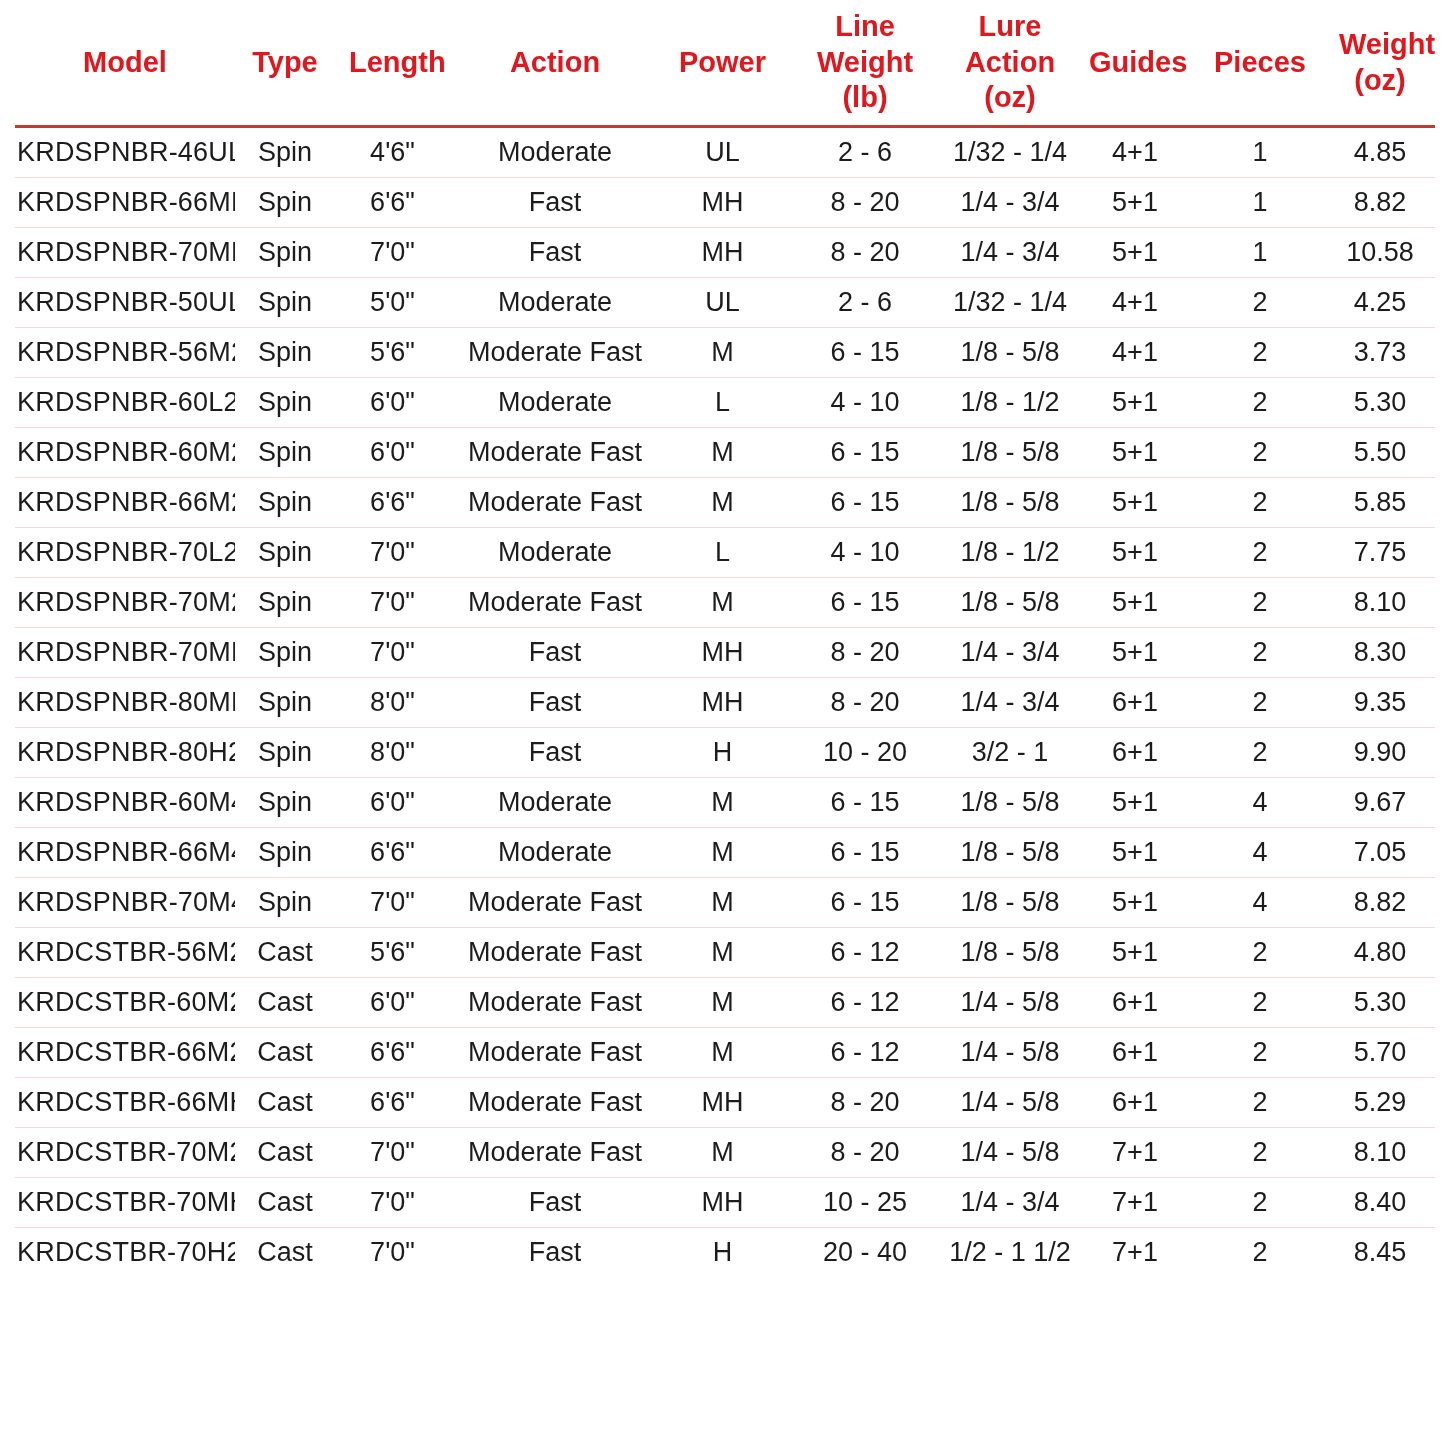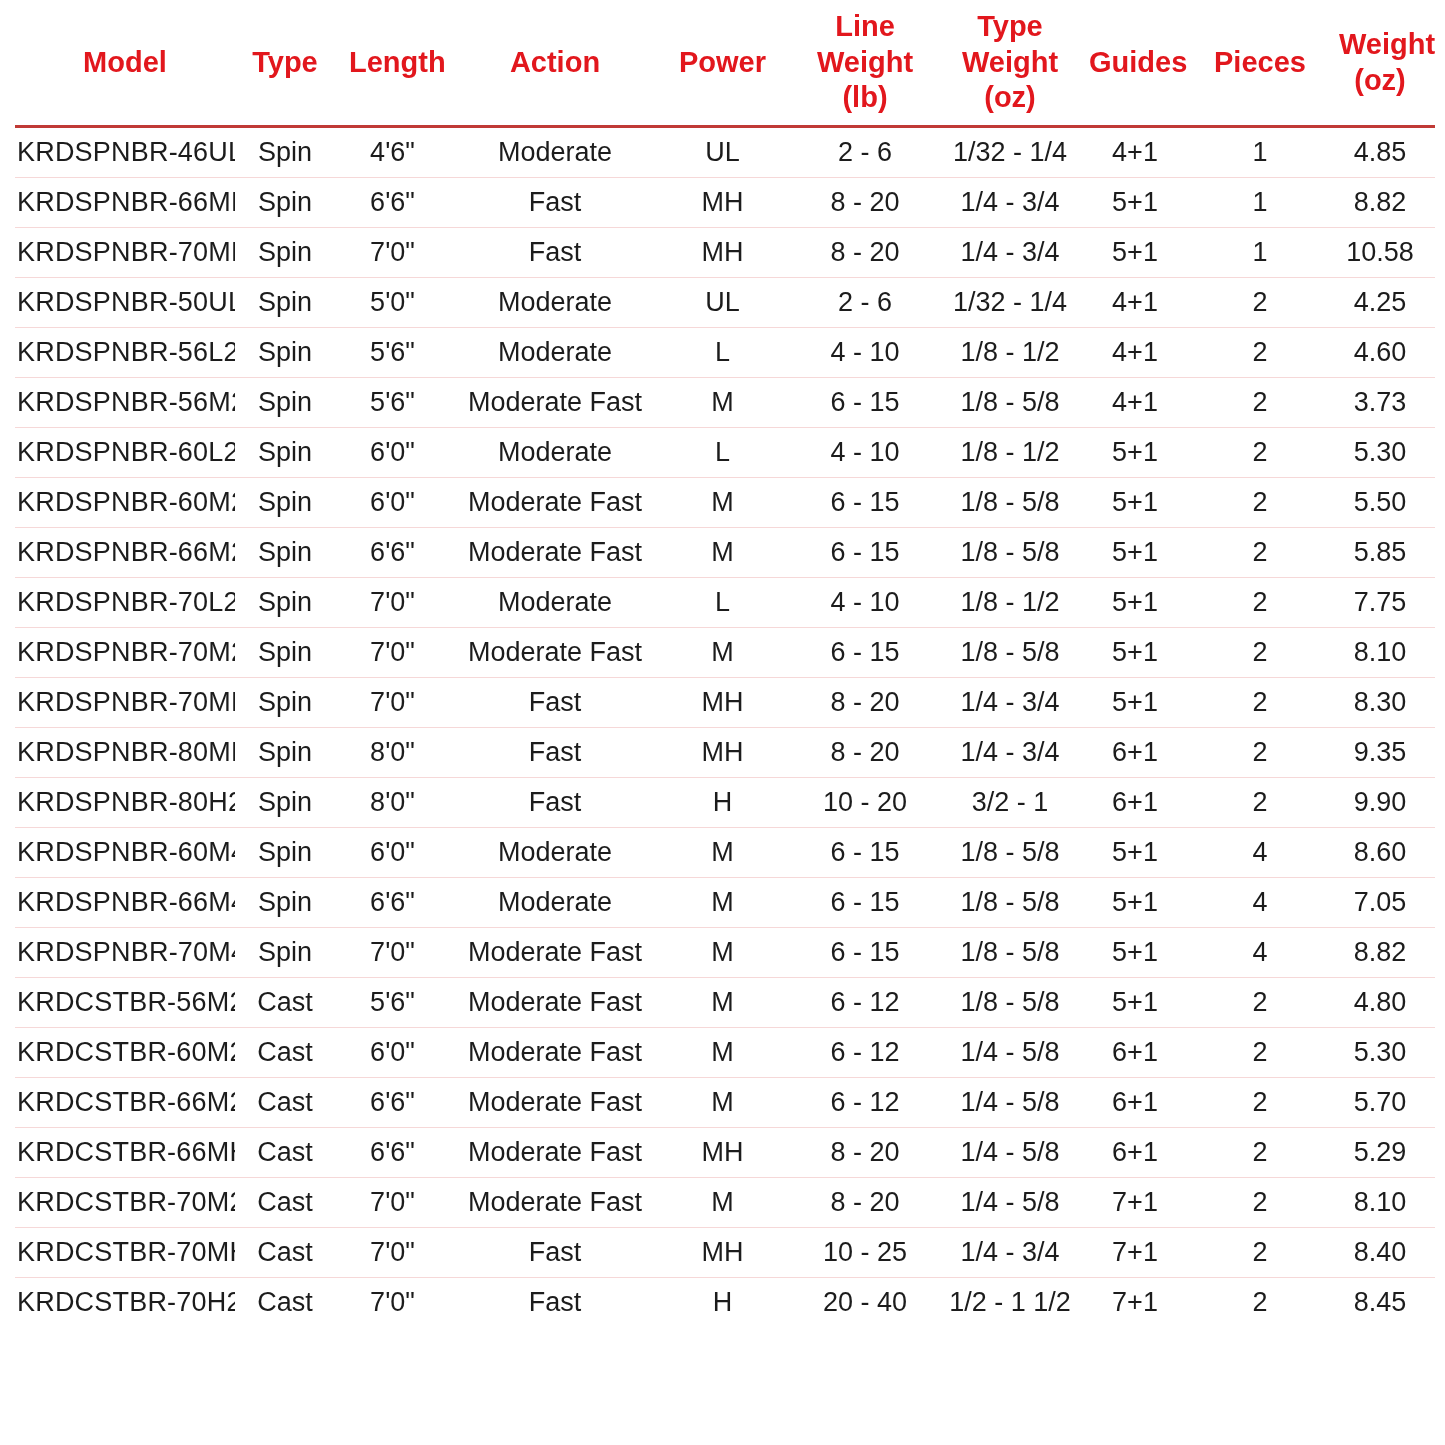--- a/index.html
+++ b/index.html
@@ -82,21 +82,21 @@
         <col class="c-weight">
     </colgroup>
     <thead>
       <tr>
         <th class="h-model">Model</th>
         <th class="h-type">Type</th>
         <th class="h-length">Length</th>
         <th class="h-action">Action</th>
         <th class="h-power">Power</th>
         <th class="h-line">Line Weight (lb)</th>
-        <th class="h-lure">Type Weight (oz)</th>
+        <th class="h-lure">Lure Action (oz)</th>
         <th class="h-guides">Guides</th>
         <th class="h-pieces">Pieces</th>
         <th class="h-weight">Weight (oz)</th>
       </tr>
     </thead>
     <tbody>
         <tr>
           <td class="cell-model">KRDSPNBR-46UL1</td>
           <td class="cell-type">Spin</td>
           <td class="cell-length">4'6"</td>
@@ -138,89 +138,77 @@
           <td class="cell-length">5'0"</td>
           <td class="cell-action">Moderate</td>
           <td class="cell-power">UL</td>
           <td class="cell-line">2 - 6</td>
           <td class="cell-lure">1/32 - 1/4</td>
           <td class="cell-guides">4+1</td>
           <td class="cell-pieces">2</td>
           <td class="cell-weight">4.25</td>
         </tr>
         <tr>
-          <td class="cell-model">KRDSPNBR-56L2</td>
+          <td class="cell-model">KRDSPNBR-56M2</td>
           <td class="cell-type">Spin</td>
           <td class="cell-length">5'6"</td>
+          <td class="cell-action">Moderate Fast</td>
+          <td class="cell-power">M</td>
+          <td class="cell-line">6 - 15</td>
+          <td class="cell-lure">1/8 - 5/8</td>
+          <td class="cell-guides">4+1</td>
+          <td class="cell-pieces">2</td>
+          <td class="cell-weight">3.73</td>
+        </tr>
+        <tr>
+          <td class="cell-model">KRDSPNBR-60L2</td>
+          <td class="cell-type">Spin</td>
+          <td class="cell-length">6'0"</td>
           <td class="cell-action">Moderate</td>
           <td class="cell-power">L</td>
           <td class="cell-line">4 - 10</td>
           <td class="cell-lure">1/8 - 1/2</td>
-          <td class="cell-guides">4+1</td>
-          <td class="cell-pieces">2</td>
-          <td class="cell-weight">4.60</td>
-        </tr>
-        <tr>
-          <td class="cell-model">KRDSPNBR-56M2</td>
-          <td class="cell-type">Spin</td>
-          <td class="cell-length">5'6"</td>
-          <td class="cell-action">Moderate Fast</td>
-          <td class="cell-power">M</td>
-          <td class="cell-line">6 - 15</td>
-          <td class="cell-lure">1/8 - 5/8</td>
-          <td class="cell-guides">4+1</td>
-          <td class="cell-pieces">2</td>
-          <td class="cell-weight">3.73</td>
-        </tr>
-        <tr>
-          <td class="cell-model">KRDSPNBR-60L2</td>
+          <td class="cell-guides">5+1</td>
+          <td class="cell-pieces">2</td>
+          <td class="cell-weight">5.30</td>
+        </tr>
+        <tr>
+          <td class="cell-model">KRDSPNBR-60M2</td>
           <td class="cell-type">Spin</td>
           <td class="cell-length">6'0"</td>
+          <td class="cell-action">Moderate Fast</td>
+          <td class="cell-power">M</td>
+          <td class="cell-line">6 - 15</td>
+          <td class="cell-lure">1/8 - 5/8</td>
+          <td class="cell-guides">5+1</td>
+          <td class="cell-pieces">2</td>
+          <td class="cell-weight">5.50</td>
+        </tr>
+        <tr>
+          <td class="cell-model">KRDSPNBR-66M2</td>
+          <td class="cell-type">Spin</td>
+          <td class="cell-length">6'6"</td>
+          <td class="cell-action">Moderate Fast</td>
+          <td class="cell-power">M</td>
+          <td class="cell-line">6 - 15</td>
+          <td class="cell-lure">1/8 - 5/8</td>
+          <td class="cell-guides">5+1</td>
+          <td class="cell-pieces">2</td>
+          <td class="cell-weight">5.85</td>
+        </tr>
+        <tr>
+          <td class="cell-model">KRDSPNBR-70L2</td>
+          <td class="cell-type">Spin</td>
+          <td class="cell-length">7'0"</td>
           <td class="cell-action">Moderate</td>
           <td class="cell-power">L</td>
           <td class="cell-line">4 - 10</td>
           <td class="cell-lure">1/8 - 1/2</td>
           <td class="cell-guides">5+1</td>
           <td class="cell-pieces">2</td>
-          <td class="cell-weight">5.30</td>
-        </tr>
-        <tr>
-          <td class="cell-model">KRDSPNBR-60M2</td>
-          <td class="cell-type">Spin</td>
-          <td class="cell-length">6'0"</td>
-          <td class="cell-action">Moderate Fast</td>
-          <td class="cell-power">M</td>
-          <td class="cell-line">6 - 15</td>
-          <td class="cell-lure">1/8 - 5/8</td>
-          <td class="cell-guides">5+1</td>
-          <td class="cell-pieces">2</td>
-          <td class="cell-weight">5.50</td>
-        </tr>
-        <tr>
-          <td class="cell-model">KRDSPNBR-66M2</td>
-          <td class="cell-type">Spin</td>
-          <td class="cell-length">6'6"</td>
-          <td class="cell-action">Moderate Fast</td>
-          <td class="cell-power">M</td>
-          <td class="cell-line">6 - 15</td>
-          <td class="cell-lure">1/8 - 5/8</td>
-          <td class="cell-guides">5+1</td>
-          <td class="cell-pieces">2</td>
-          <td class="cell-weight">5.85</td>
-        </tr>
-        <tr>
-          <td class="cell-model">KRDSPNBR-70L2</td>
-          <td class="cell-type">Spin</td>
-          <td class="cell-length">7'0"</td>
-          <td class="cell-action">Moderate</td>
-          <td class="cell-power">L</td>
-          <td class="cell-line">4 - 10</td>
-          <td class="cell-lure">1/8 - 1/2</td>
-          <td class="cell-guides">5+1</td>
-          <td class="cell-pieces">2</td>
           <td class="cell-weight">7.75</td>
         </tr>
         <tr>
           <td class="cell-model">KRDSPNBR-70M2</td>
           <td class="cell-type">Spin</td>
           <td class="cell-length">7'0"</td>
           <td class="cell-action">Moderate Fast</td>
           <td class="cell-power">M</td>
           <td class="cell-line">6 - 15</td>
           <td class="cell-lure">1/8 - 5/8</td>
@@ -267,21 +255,21 @@
         <tr>
           <td class="cell-model">KRDSPNBR-60M4</td>
           <td class="cell-type">Spin</td>
           <td class="cell-length">6'0"</td>
           <td class="cell-action">Moderate</td>
           <td class="cell-power">M</td>
           <td class="cell-line">6 - 15</td>
           <td class="cell-lure">1/8 - 5/8</td>
           <td class="cell-guides">5+1</td>
           <td class="cell-pieces">4</td>
-          <td class="cell-weight">8.60</td>
+          <td class="cell-weight">9.67</td>
         </tr>
         <tr>
           <td class="cell-model">KRDSPNBR-66M4</td>
           <td class="cell-type">Spin</td>
           <td class="cell-length">6'6"</td>
           <td class="cell-action">Moderate</td>
           <td class="cell-power">M</td>
           <td class="cell-line">6 - 15</td>
           <td class="cell-lure">1/8 - 5/8</td>
           <td class="cell-guides">5+1</td>

